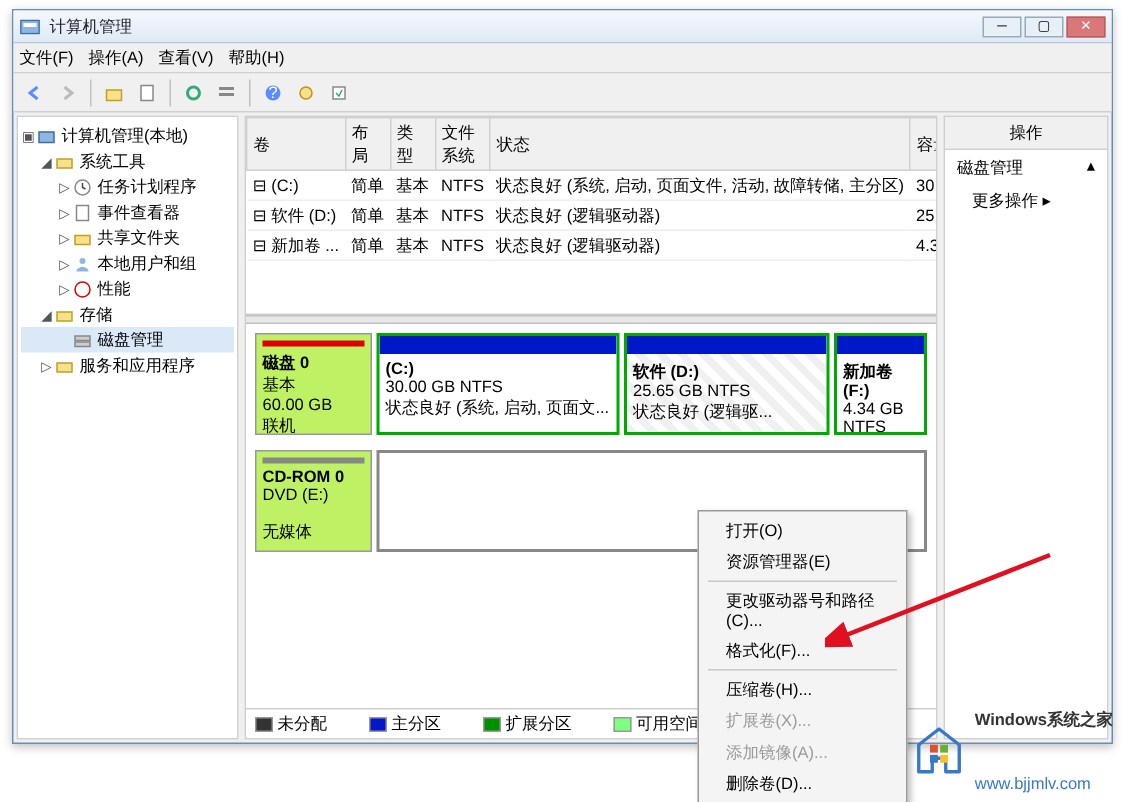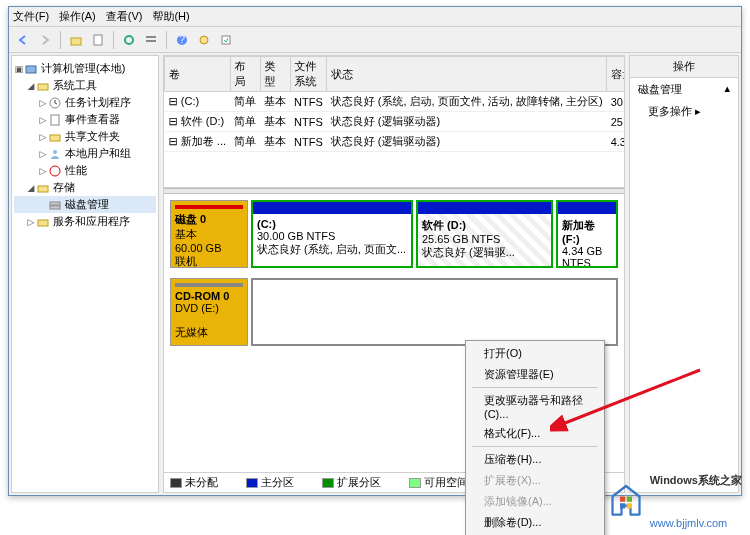--- a/index.html
+++ b/index.html
@@ -24,21 +24,21 @@
 .indent1 { padding-left: 12px; }
 .indent2 { padding-left: 24px; }
 .middle { flex: 1; display: flex; flex-direction: column; min-width: 0; border: 1px solid #cfcfcf; margin: 2px; background: #fff; }
 .table-wrap { height: 132px; overflow: auto; border-bottom: 1px solid #cfcfcf; }
 table { width: 100%; border-collapse: collapse; }
 th { background: #f0f0f0; border: 1px solid #d0d0d0; padding: 2px 4px; text-align: left; font-weight: normal; }
 td { padding: 2px 4px; border-bottom: 1px solid #eee; white-space: nowrap; overflow: hidden; }
 .divider { height: 6px; background: #e8e8e8; border-top: 1px solid #c0c0c0; border-bottom: 1px solid #c0c0c0; }
 .graphical { flex: 1; padding: 6px; overflow: auto; }
 .diskrow { display: flex; margin-bottom: 10px; height: 68px; }
-.diskinfo { width: 78px; border: 1px solid #999; padding: 4px; background: #eab308; font-size: 10px; }
+.diskinfo { width: 78px; border: 1px solid #999; padding: 4px; background: #bef264; font-size: 10px; }
 .diskinfo .dbar { height: 4px; background: #d00; margin-bottom: 3px; }
 .diskinfo.dvd .dbar { background: #888; }
 .parts { flex: 1; display: flex; }
 .part { border: 2px solid #0a0; margin-left: 3px; padding: 4px; font-size: 10px; position: relative; overflow: hidden; }
 .part .phead { height: 12px; background: #0018c8; margin: -4px -4px 4px -4px; }
 .part.selected { background: repeating-linear-gradient(45deg,#f0f0f0,#f0f0f0 5px,#fff 5px,#fff 10px); }
 .part.cd { border-color: #888; }
 .legend { height: 20px; border-top: 1px solid #cfcfcf; display: flex; align-items: center; padding: 0 6px; gap: 28px; font-size: 10px; }
 .legend .sw { display: inline-block; width: 12px; height: 10px; border: 1px solid #999; margin-right: 3px; vertical-align: middle; }
 .right { width: 110px; border: 1px solid #cfcfcf; margin: 2px; background: #fff; }
@@ -54,20 +54,32 @@
 .watermark svg { width: 36px; height: 36px; }
 .watermark .wm-text { line-height: 1.1; }
 .watermark .wm-text .t { font-weight: bold; }
 .watermark .wm-text .u { font-size: 11px; color: #3878c7; margin-top: 31px; }
 </style>
 </head>
 <body>
 
 <div class="window">
 
+  <div class="titlebar">
+    <span class="icon">
+      <svg viewBox="0 0 16 16">
+          <rect x="1" y="3" width="14" height="10" fill="#8fb6e2" stroke="#3a6ea5"></rect>
+          <rect x="3" y="5" width="10" height="3" fill="#fff"></rect>
+        </svg>
+    </span>
+    <span class="title">计算机管理</span>
+    <span class="winbtn">─</span>
+    <span class="winbtn">▢</span>
+    <span class="winbtn close">✕</span>
+  </div>
 
   <div class="menubar">
     <span>文件(F)</span>
     <span>操作(A)</span>
     <span>查看(V)</span>
     <span>帮助(H)</span>
   </div>
 
   <div class="toolbar">
     <span class="tbtn">

